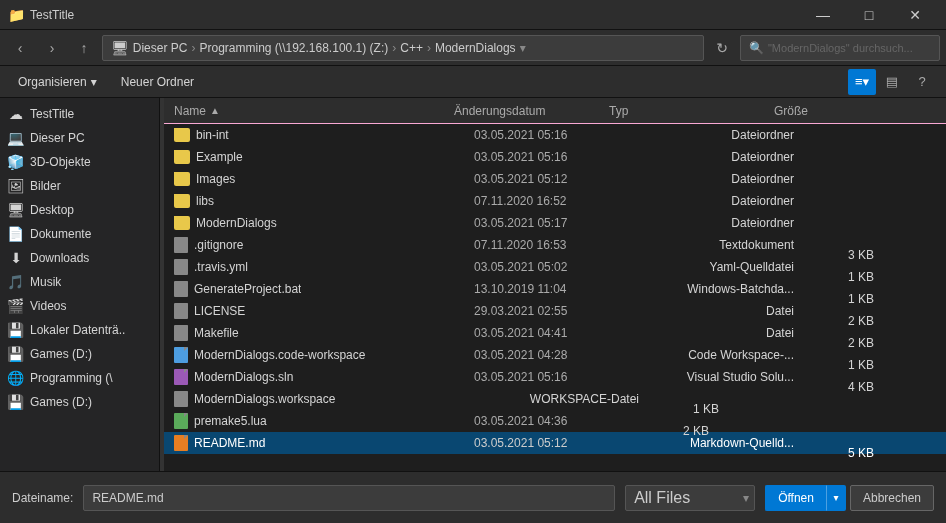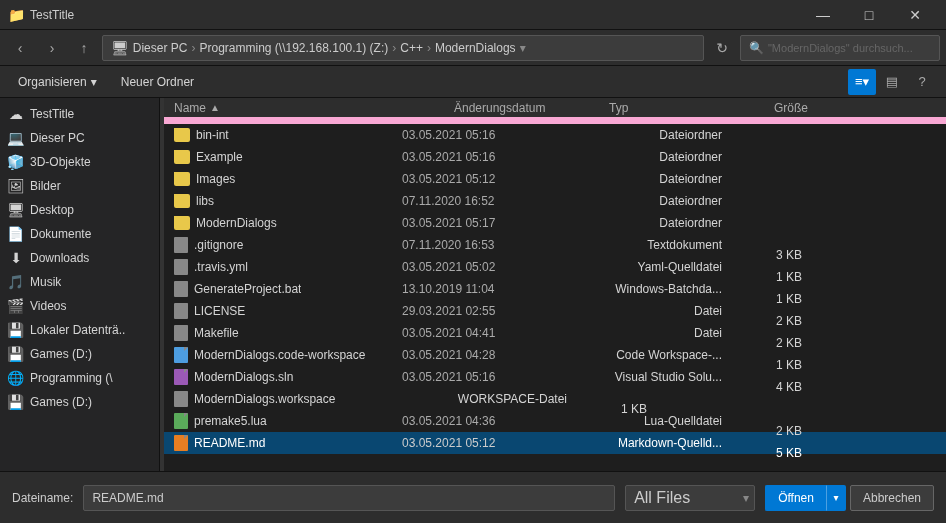--- a/index.html
+++ b/index.html
@@ -221,21 +221,21 @@
       display: flex;
       flex-direction: column;
       background: #1e1e1e;
       overflow: hidden;
     }
 
     #file-list-header {
       display: flex;
       align-items: center;
       background: #2d2d2d;
-      border-bottom: 7px solid #f9a8d4;
+      border-bottom: 1px solid #f9a8d4;
       padding: 0 10px;
       height: 26px;
       font-size: 12px;
       color: #aaaaaa;
     }
     .col-name { width: 280px; display: flex; align-items: center; gap: 4px; cursor: pointer; }
     .col-date { width: 155px; cursor: pointer; }
     .col-type { width: 165px; cursor: pointer; }
     .col-size { width: 80px; cursor: pointer; }
 
@@ -252,21 +252,21 @@
       display: flex;
       align-items: center;
       padding: 0 10px;
       height: 22px;
       cursor: pointer;
       border-bottom: 1px solid transparent;
       font-size: 12px;
     }
     .file-row.selected { background: #094771; color: white; }
     .file-row .fc-name {
-      width: 228px;
+      width: 300px;
       display: flex;
       align-items: center;
       gap: 6px;
       overflow: hidden;
     }
     .file-row .fc-name span { overflow: hidden; text-overflow: ellipsis; white-space: nowrap; }
     .file-row .fc-date { width: 155px; color: #aaaaaa; }
     .file-row.selected .fc-date { color: #cccccc; }
     .file-row .fc-type { width: 165px; overflow: hidden; text-overflow: ellipsis; white-space: nowrap; text-align: right; }
     .file-row .fc-size { width: 80px; text-align: right; margin-top: 20px; }
@@ -659,21 +659,20 @@
     </div>
     <div class="fc-type">WORKSPACE-Datei</div>
     <div class="fc-size">1 KB</div>
   </div>
         <div class="file-row">
     <div class="fc-name">
       <div class="icon-file green"></div>
       <span>premake5.lua</span>
     </div>
     <div class="fc-date">03.05.2021 04:36</div>
-    <div class="fc-type">Lua-Quelldatei</div>
     <div class="fc-size">2 KB</div>
   </div>
         <div class="file-row selected">
     <div class="fc-name">
       <div class="icon-file orange"></div>
       <span>README.md</span>
     </div>
     <div class="fc-date">03.05.2021 05:12</div>
     <div class="fc-type">Markdown-Quelld...</div>
     <div class="fc-size">5 KB</div>

